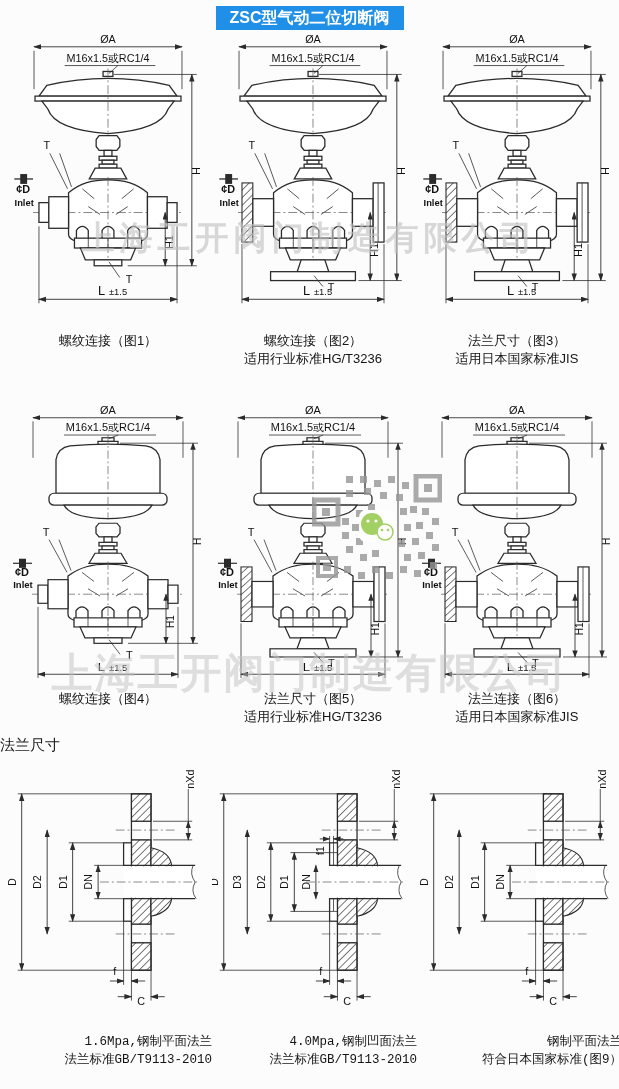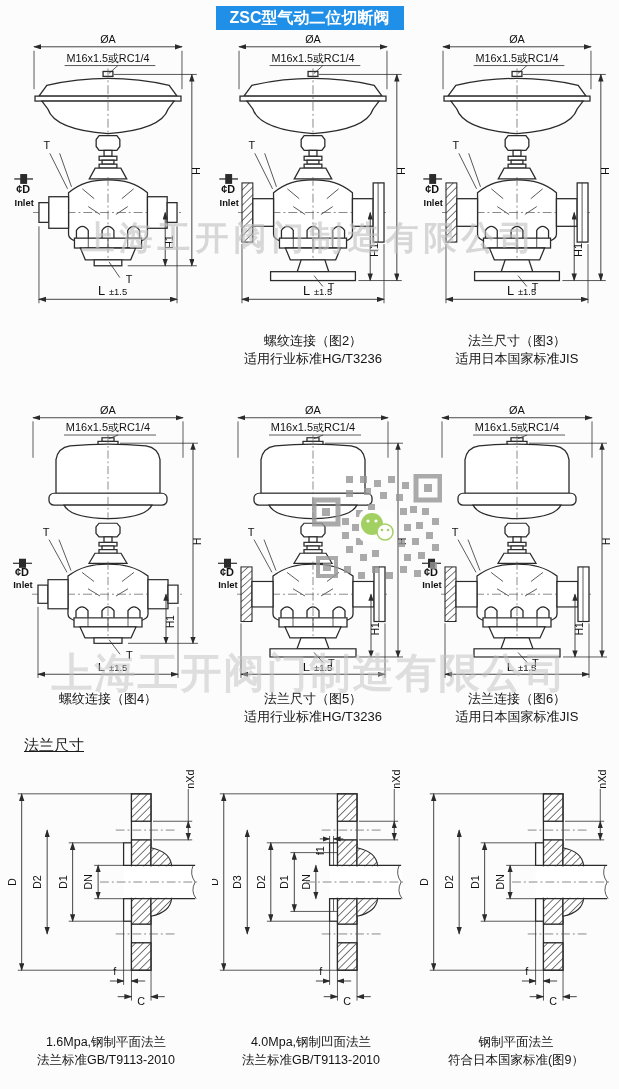--- a/index.html
+++ b/index.html
@@ -6,22 +6,22 @@
   .page{position:relative;width:619px;height:1089px;margin:0 auto;background:#fcfcfc;
         font-family:"Liberation Sans",sans-serif;overflow:hidden;}
   .band{position:absolute;left:50%;transform:translateX(-50%);background:#1f8fe8;color:#fff;
         font-weight:bold;font-size:16px;line-height:1;padding:4px 14px;white-space:nowrap;}
   .wm{position:absolute;left:0;width:100%;text-align:center;color:#c2c2c2;white-space:nowrap;
       pointer-events:none;font-weight:bold;}
   .wm1{top:216px;font-size:33px;letter-spacing:5px;opacity:.62;}
   .wm2{top:646px;font-size:41px;letter-spacing:2px;opacity:.5;}
   .fig{position:absolute;}
   .cap{position:absolute;width:202px;text-align:center;font-size:13px;color:#141414;line-height:1.35;}
-  .flg-title{position:absolute;left:24px;top:736px;font-size:15px;color:#1a1a1a;text-decoration:underline;}
-  .bcap{position:absolute;width:212px;text-align:center;font-size:12.5px;color:#141414;line-height:1.4;}
+  .flg-title{position:absolute;left:0;top:736px;font-size:15px;color:#1a1a1a;}
+  .bcap{position:absolute;width:212px;text-align:right;font-size:12.5px;color:#141414;line-height:1.4;font-family:Liberation Mono, monospace;}
   svg text{font-family:"Liberation Sans",sans-serif;fill:#111;}
   .dl{font-size:11px;}
   .ln{stroke:#2b2b2b;stroke-width:1.3;fill:none;}
   .fil{fill:#fff;stroke:#2b2b2b;stroke-width:1.3;}
   .thin{stroke:#2b2b2b;stroke-width:.8;fill:none;}
   .cl{stroke:#555;stroke-width:.7;stroke-dasharray:9 3 2 3;fill:none;}
   .dim{stroke:#2b2b2b;stroke-width:.9;fill:none;}
   .hat{fill:url(#hatch);stroke:#2b2b2b;stroke-width:1.1;}
   .qr{position:absolute;left:312px;top:474px;opacity:.8;}
 </style>
@@ -213,20 +213,24 @@
         <line class="thin" x1="51" y1="122" x2="63" y2="156"></line>
       <line class="ln" x1="5" y1="148" x2="24" y2="148"></line>
         <rect x="11" y="143" width="7" height="10" fill="#2b2b2b"></rect>
       <text class="dl" x="14" y="162" text-anchor="middle" style="font-weight:bold">¢D</text>
       <text class="dl" x="15" y="175" text-anchor="middle" style="font-size:9.5px;font-weight:bold">Inlet</text>
       <line class="thin" x1="101" y1="246" x2="110" y2="257"></line>
       <text class="dl" x="115" y="262">T</text>
     </g>
   </svg>
 
+  <div class="cap" style="left:7px;top:332px">
+    <div>螺纹连接（图1）</div>
+    <div></div>
+  </div>
   <div class="cap" style="left:212px;top:332px">
     <div>螺纹连接（图2）</div>
     <div>适用行业标准HG/T3236</div>
   </div>
   <div class="cap" style="left:416px;top:332px">
     <div>法兰尺寸（图3）</div>
     <div>适用日本国家标准JIS</div>
   </div>
 
   <svg class="fig" style="left:8px;top:405px" width="200" height="282" viewBox="0 0 200 310" preserveAspectRatio="none">

